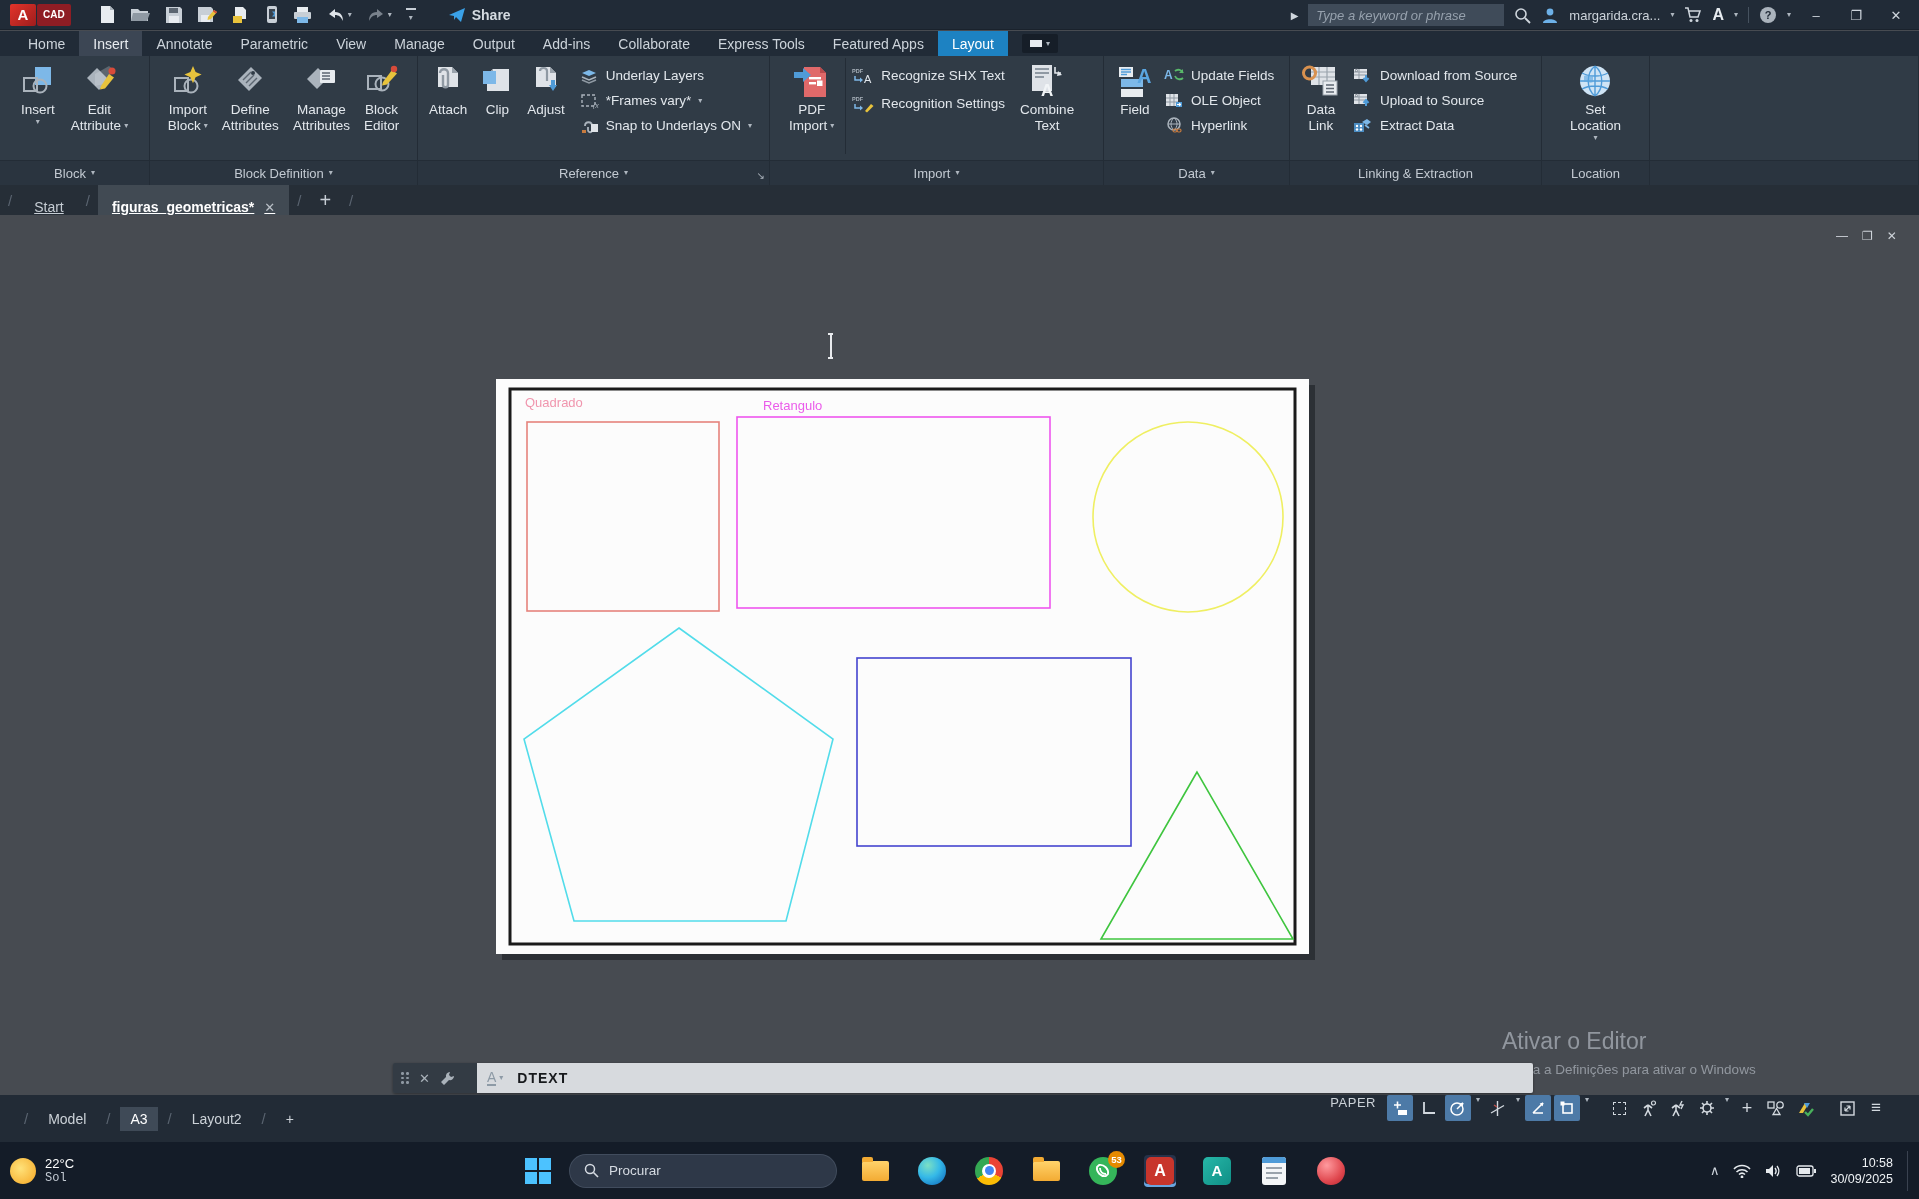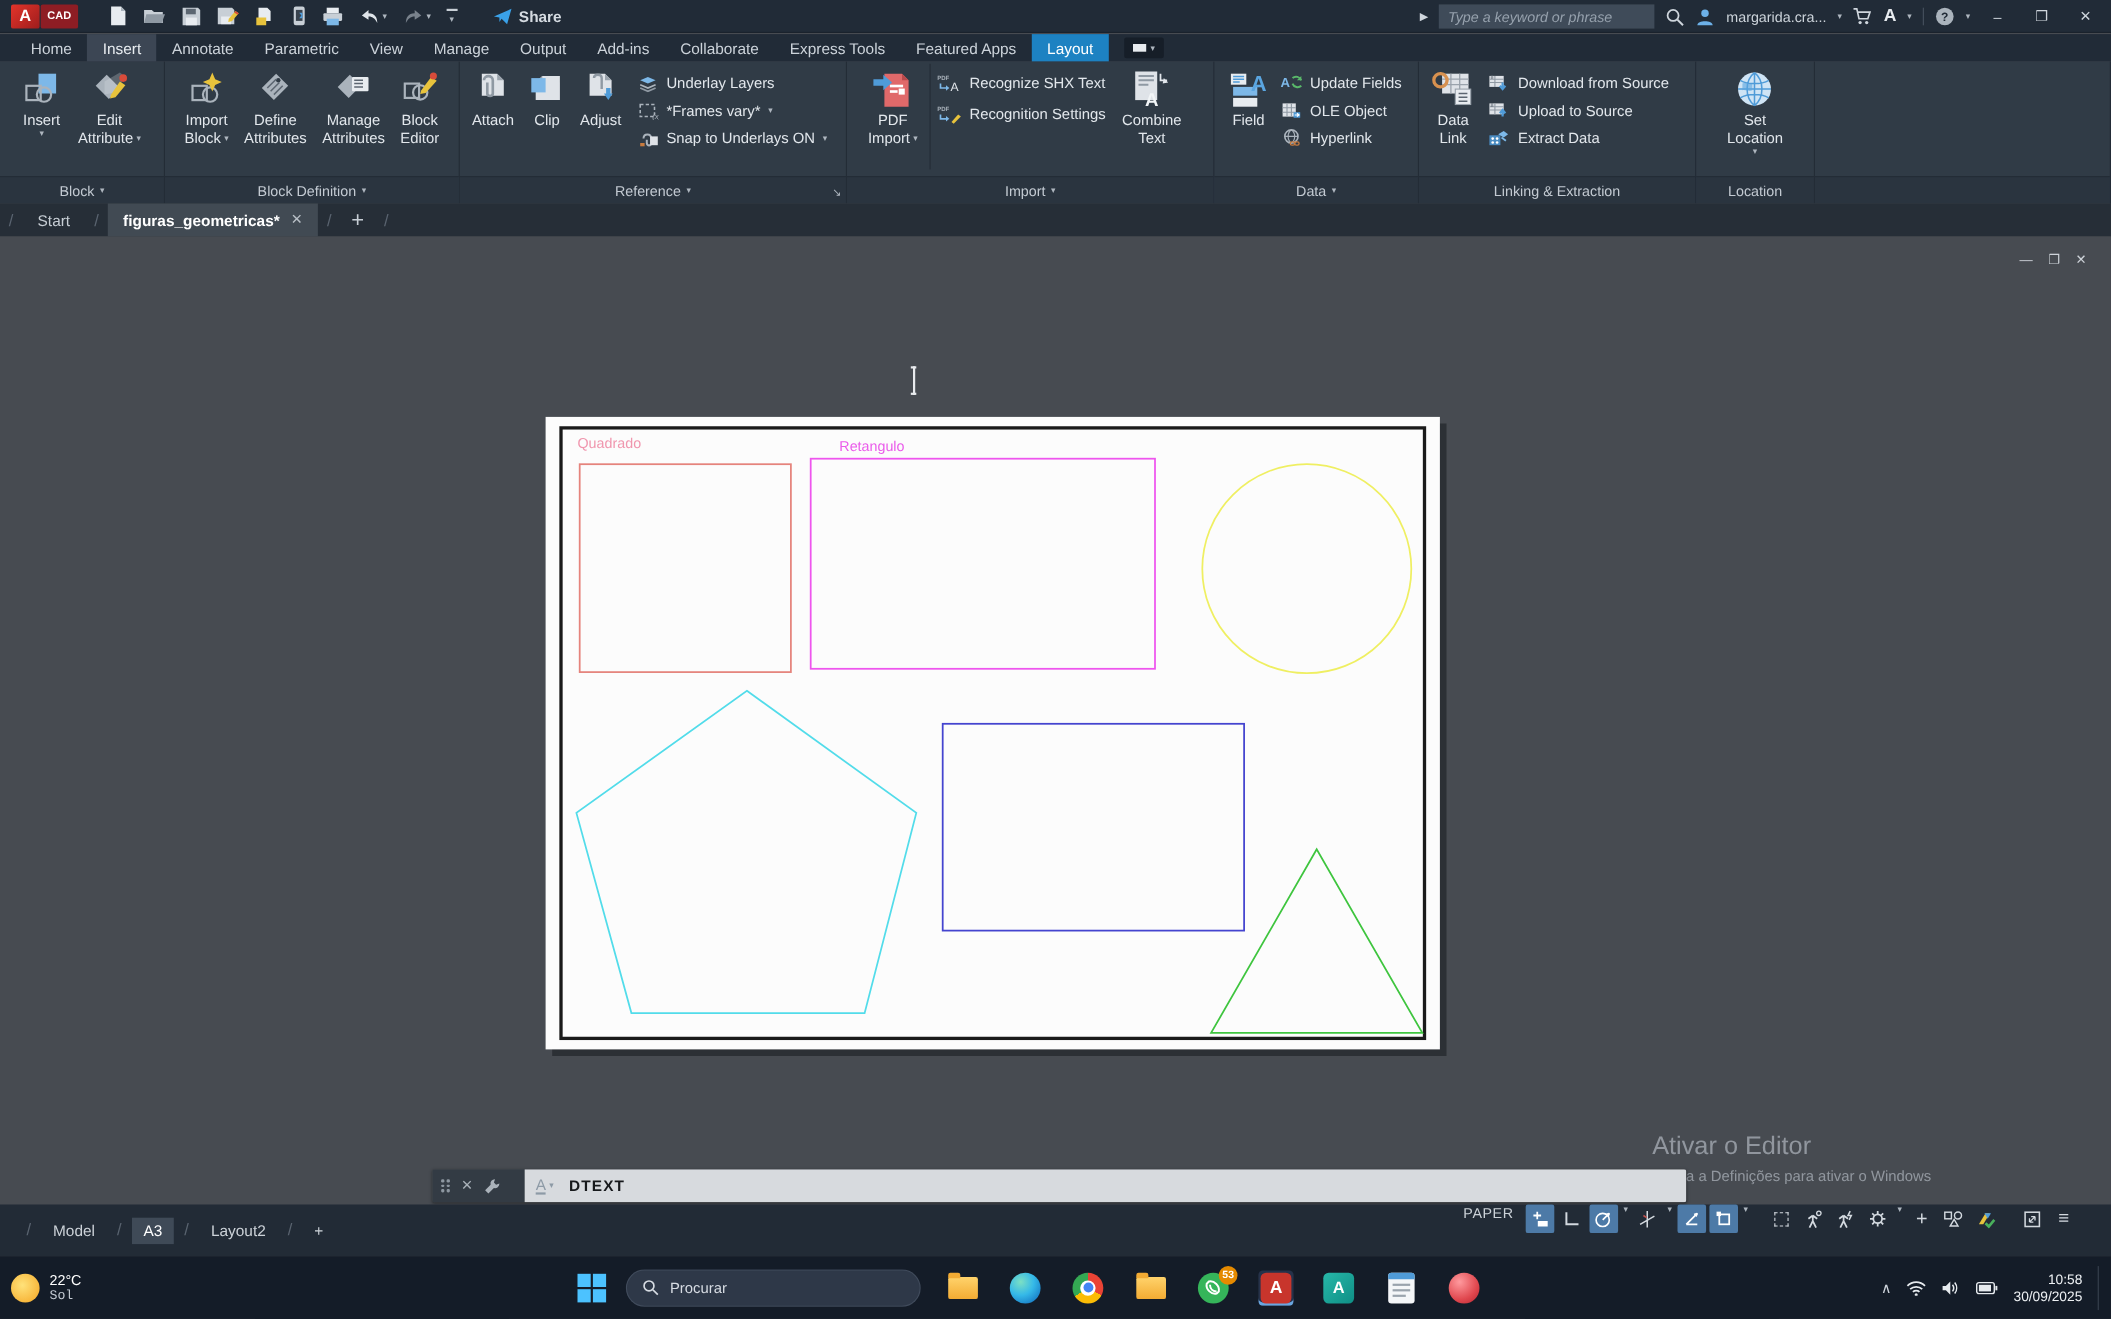--- a/index.html
+++ b/index.html
@@ -37,21 +37,21 @@
   .bigbtn{display:flex;flex-direction:column;align-items:center;padding:4px 5px 0 5px;cursor:pointer;}
   .bicon{height:38px;display:flex;align-items:center;justify-content:center;margin-bottom:2px;}
   .bl{font-size:13.5px;color:#e2e7ec;line-height:16px;white-space:nowrap;display:flex;gap:3px;align-items:center;}
   .rcol{display:flex;flex-direction:column;justify-content:flex-start;padding-top:5px;}
   .rrow{display:flex;align-items:center;gap:7px;height:25px;font-size:13.5px;color:#e2e7ec;white-space:nowrap;cursor:pointer;}
   .launcher{position:absolute;right:4px;bottom:4px;font-size:10px;color:#aeb6bf;}
 
   
   .filetabs{position:absolute;top:185px;left:0;width:1919px;height:30px;background:#262e37;display:flex;align-items:stretch;color:#c6cdd4;font-size:14px;}
   .slash{color:#5a6470;align-self:center;padding:0 8px;font-size:15px;}
-  .ftab{display:flex;align-items:center;padding:0 14px;gap:10px;cursor:pointer;}
+  .ftab{display:flex;align-items:flex-end;padding:0 14px;gap:10px;cursor:pointer;text-decoration:underline;}
   .ftab.f-active{background:#414a53;color:#fff;font-weight:700;}
   .fclose{color:#b9c0c7;font-weight:400;font-size:13px;}
   .fplus{align-self:center;font-size:20px;color:#c6cdd4;padding:0 10px;cursor:pointer;}
 
   
   .canvas{position:absolute;top:215px;left:0;width:1919px;height:880px;background:#474b51;overflow:hidden;}
   .viewctl{position:absolute;left:1836px;top:14px;display:flex;gap:14px;color:#ced3d9;font-size:12px;}
   .viewctl span{cursor:pointer;}
   .paper{position:absolute;left:496px;top:164px;width:813px;height:575px;background:#fcfcfc;box-shadow:6px 6px 0 rgba(18,21,25,.5);}
   .ibeam{position:absolute;left:826px;top:118px;width:9px;height:26px;}

